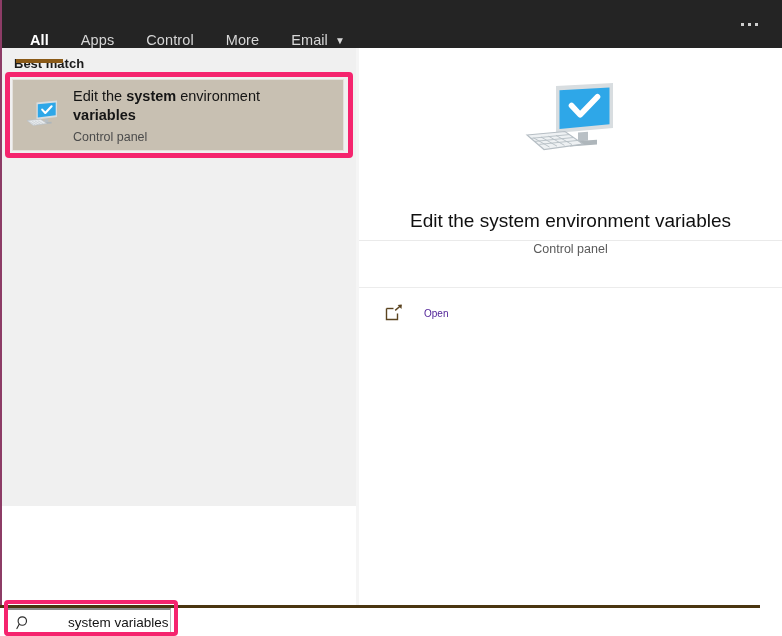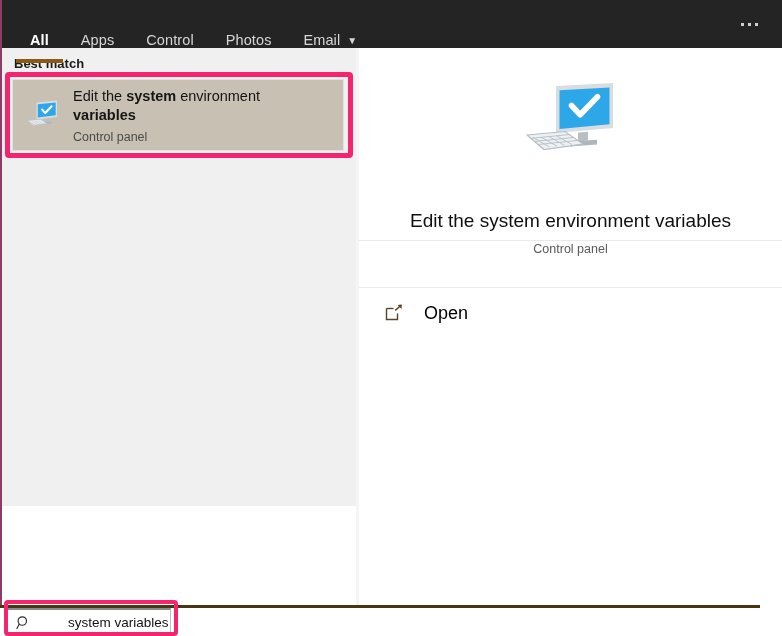--- a/index.html
+++ b/index.html
@@ -242,22 +242,22 @@
     cursor: default;
   }
   .action-icon {
     width: 20px;
     height: 20px;
     margin-left: 25px;
     margin-right: 20px;
     flex: 0 0 auto;
   }
   .action-label {
-    font-size: 18px;
-    color: #000000;
+    font-size: 10px;
+    color: #4c1d95;
   }
 
   
   .detail-sep {
     position: absolute;
     left: 0;
     top: 239px;
     width: 423px;
     height: 1px;
     background: #ececec;
@@ -348,21 +348,21 @@
         <span>Apps</span>
       </div>
 
 
 
       <div class="tab">
         <span>Control</span>
       </div>
 
       <div class="tab">
-        <span>Photos</span>
+        <span>More</span>
       </div>
 
       <div class="tab">
         <span>Email</span>
         <span class="caret">▼</span>
       </div>
 
     </div>
 
     <div class="overflow-dots">

